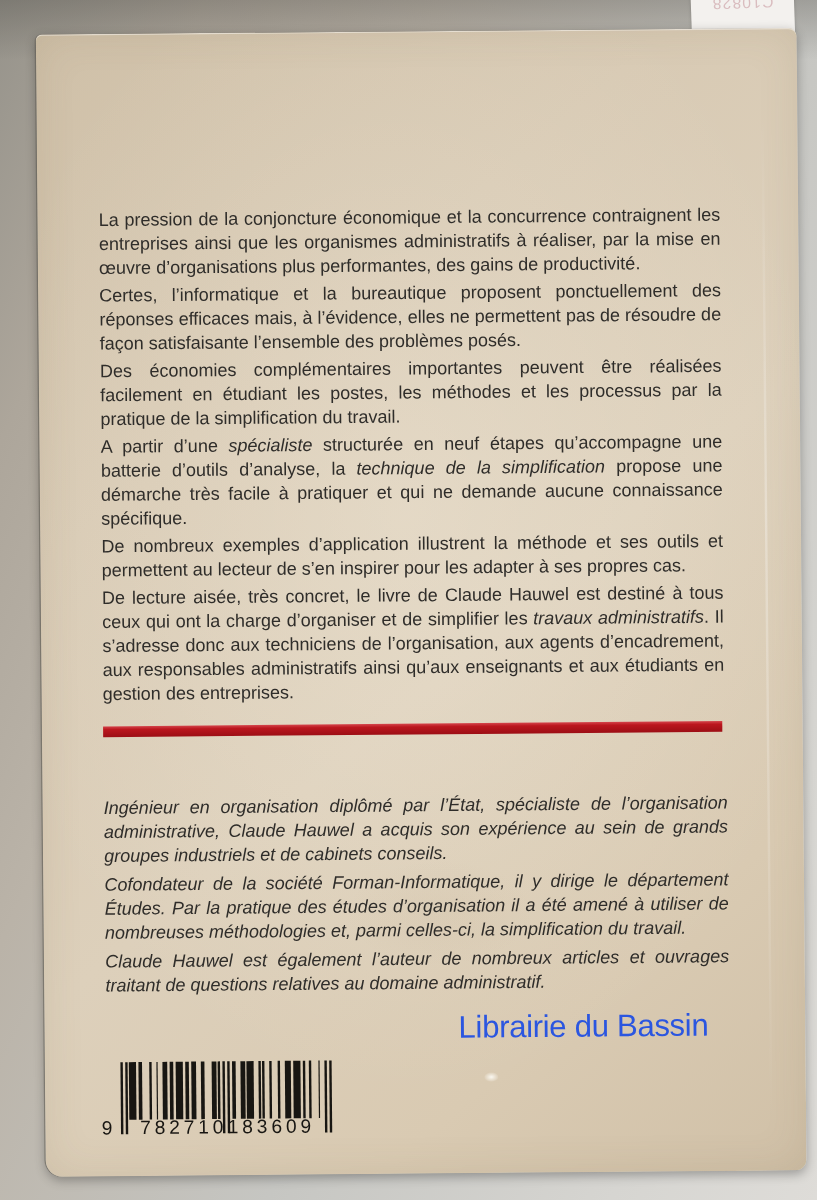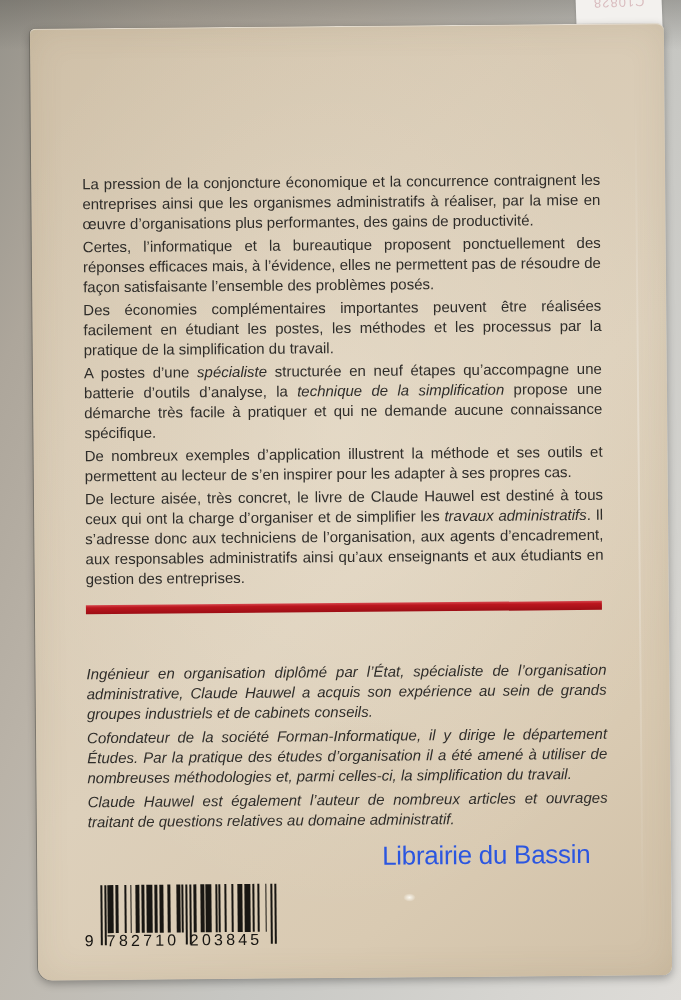--- a/index.html
+++ b/index.html
@@ -76,42 +76,42 @@
   }
   .bars{
     position:absolute;left:15px;top:0;width:178px;height:62px;
   }
   .bars .bar{position:absolute;top:0;background:#181612;}
   .bc-digits{
     position:absolute;top:47px;color:#181612;
     font-size:16px;font-weight:400;
   }
   .bc-first{left:-1px;}
-  .bc-g1{left:21px;letter-spacing:3.2px;}
+  .bc-g1{left:31px;letter-spacing:3.2px;}
   .bc-g2{left:104px;letter-spacing:3.2px;}
 </style>
 </head>
 <body>
 
 <div class="photo-bg"></div>
 
 <div class="sticker">
   <span class="sticker-text">C10828</span>
 </div>
 
 <div class="book">
   <div class="crease"></div>
   <div class="stain"></div>
   <div class="scuff"></div>
 
   <div class="synopsis">
     <p class="para"><span>La pression de la conjoncture économique et la concurrence contraignent les entreprises ainsi que les organismes administratifs à réaliser, par la mise en œuvre d’organisations plus performantes, des gains de productivité.</span></p>
     <p class="para"><span>Certes, l’informatique et la bureautique proposent ponctuellement des réponses efficaces mais, à l’évidence, elles ne permettent pas de résoudre de façon satisfaisante l’ensemble des problèmes posés.</span></p>
     <p class="para"><span>Des économies complémentaires importantes peuvent être réalisées facilement en étudiant les postes, les méthodes et les processus par la pratique de la simplification du travail.</span></p>
-    <p class="para"><span>A postes d’une </span><span class="it">spécialiste</span><span> structurée en neuf étapes qu’accompagne une batterie d’outils d’analyse, la </span><span class="it">technique de la simplification</span><span> propose une démarche très facile à pratiquer et qui ne demande aucune connaissance spécifique.</span></p>
+    <p class="para"><span>A partir d’une </span><span class="it">spécialiste</span><span> structurée en neuf étapes qu’accompagne une batterie d’outils d’analyse, la </span><span class="it">technique de la simplification</span><span> propose une démarche très facile à pratiquer et qui ne demande aucune connaissance spécifique.</span></p>
     <p class="para"><span>De nombreux exemples d’application illustrent la méthode et ses outils et permettent au lecteur de s’en inspirer pour les adapter à ses propres cas.</span></p>
     <p class="para"><span>De lecture aisée, très concret, le livre de Claude Hauwel est destiné à tous ceux qui ont la charge d’organiser et de simplifier les </span><span class="it">travaux administratifs</span><span>. Il s’adresse donc aux techniciens de l’organisation, aux agents d’encadrement, aux responsables administratifs ainsi qu’aux enseignants et aux étudiants en gestion des entreprises.</span></p>
   </div>
 
   <div class="divider"></div>
 
   <div class="bio">
     <p class="para">Ingénieur en organisation diplômé par l’État, spécialiste de l’organisation administrative, Claude Hauwel a acquis son expérience au sein de grands groupes industriels et de cabinets conseils.</p>
     <p class="para">Cofondateur de la société Forman-Informatique, il y dirige le département Études. Par la pratique des études d’organisation il a été amené à utiliser de nombreuses méthodologies et, parmi celles-ci, la simplification du travail.</p>
     <p class="para">Claude Hauwel est également l’auteur de nombreux articles et ouvrages traitant de questions relatives au domaine administratif.</p>
@@ -147,15 +147,15 @@
         <div class="bar" style="left: 136.9px; width: 5.55px; height: 48px;"></div>
         <div class="bar" style="left: 144.3px; width: 5.55px; height: 48px;"></div>
         <div class="bar" style="left: 151.7px; width: 1.85px; height: 48px;"></div>
         <div class="bar" style="left: 157.25px; width: 1.85px; height: 48px;"></div>
         <div class="bar" style="left: 164.65px; width: 1.85px; height: 48px;"></div>
         <div class="bar" style="left: 170.2px; width: 1.85px; height: 60px;"></div>
         <div class="bar" style="left: 173.9px; width: 1.85px; height: 60px;"></div>
       </div>
     <span class="bc-digits bc-first">9</span>
     <span class="bc-digits bc-g1">782710</span>
-    <span class="bc-digits bc-g2">203845</span>
+    <span class="bc-digits bc-g2">183609</span>
   </div>
 </div>
 
 </body></html>

